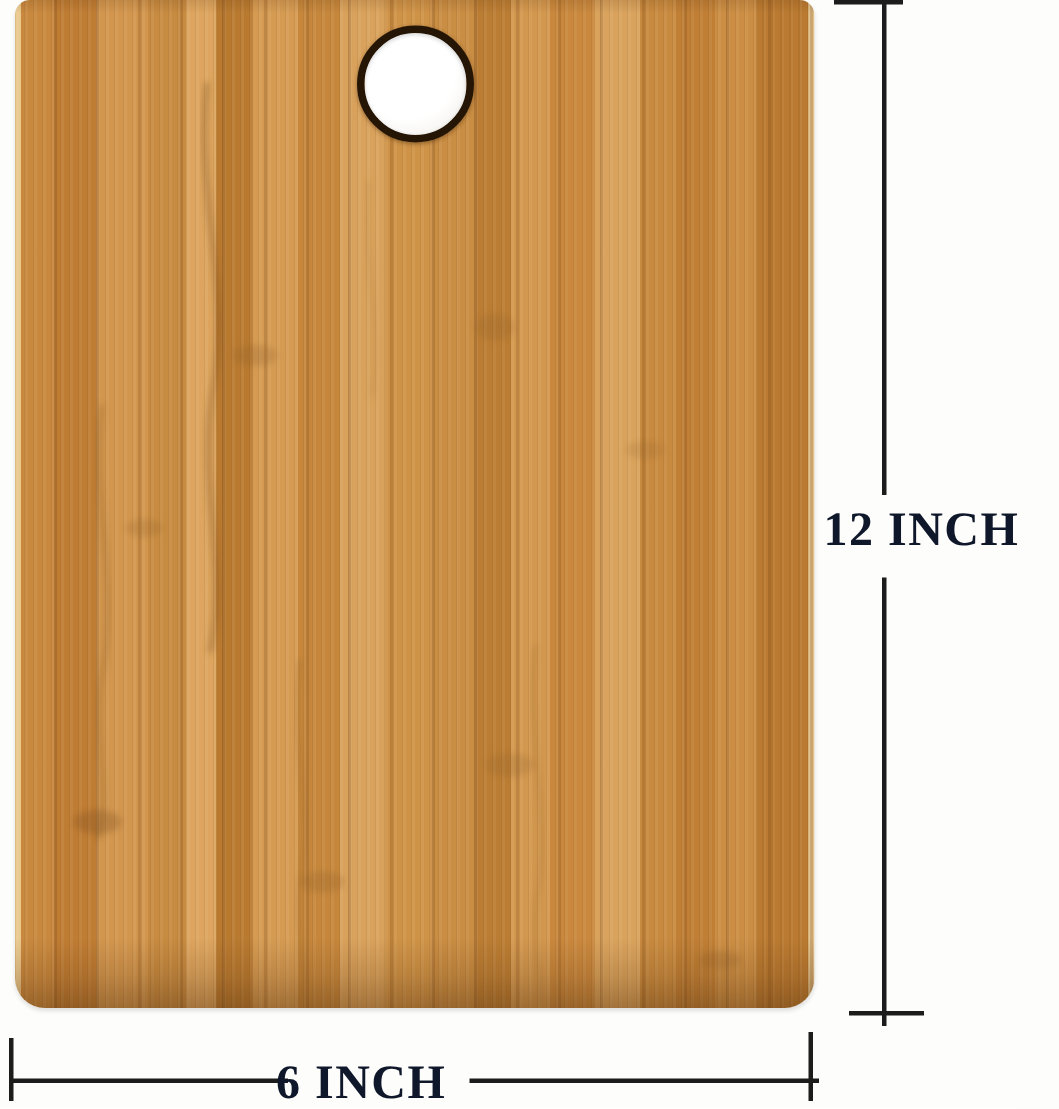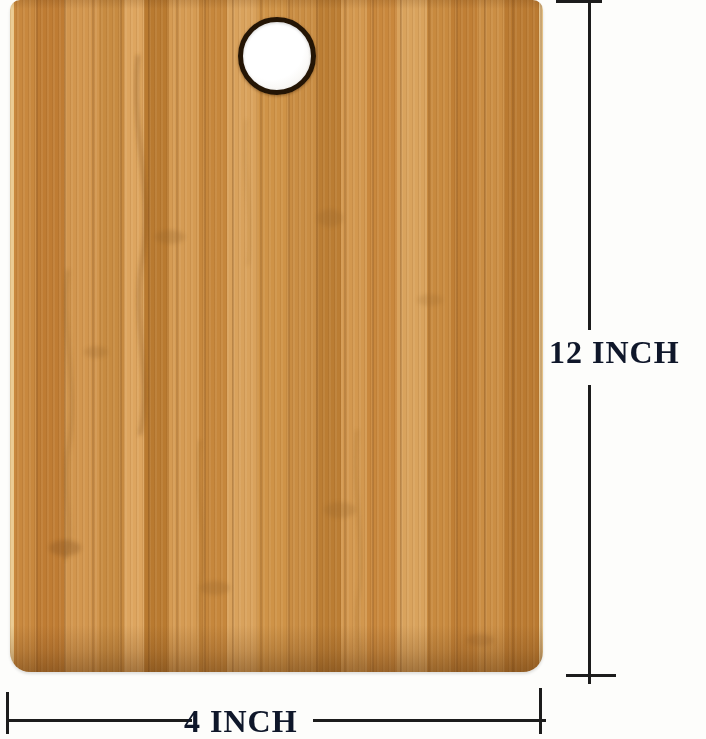--- a/index.html
+++ b/index.html
@@ -145,15 +145,15 @@
   <div class="dim v-seg-top"></div>
   <div class="dim v-seg-bottom"></div>
   <div class="dim v-cap-top"></div>
   <div class="dim v-cap-bottom"></div>
   <div class="dim-label label-height">12 INCH</div>
 
   <div class="dim h-seg-left"></div>
   <div class="dim h-seg-right"></div>
   <div class="dim h-cap-left"></div>
   <div class="dim h-cap-right"></div>
-  <div class="dim-label label-width">4 INCH</div>
+  <div class="dim-label label-width">6 INCH</div>
 
 </div>
 
 </body></html>

